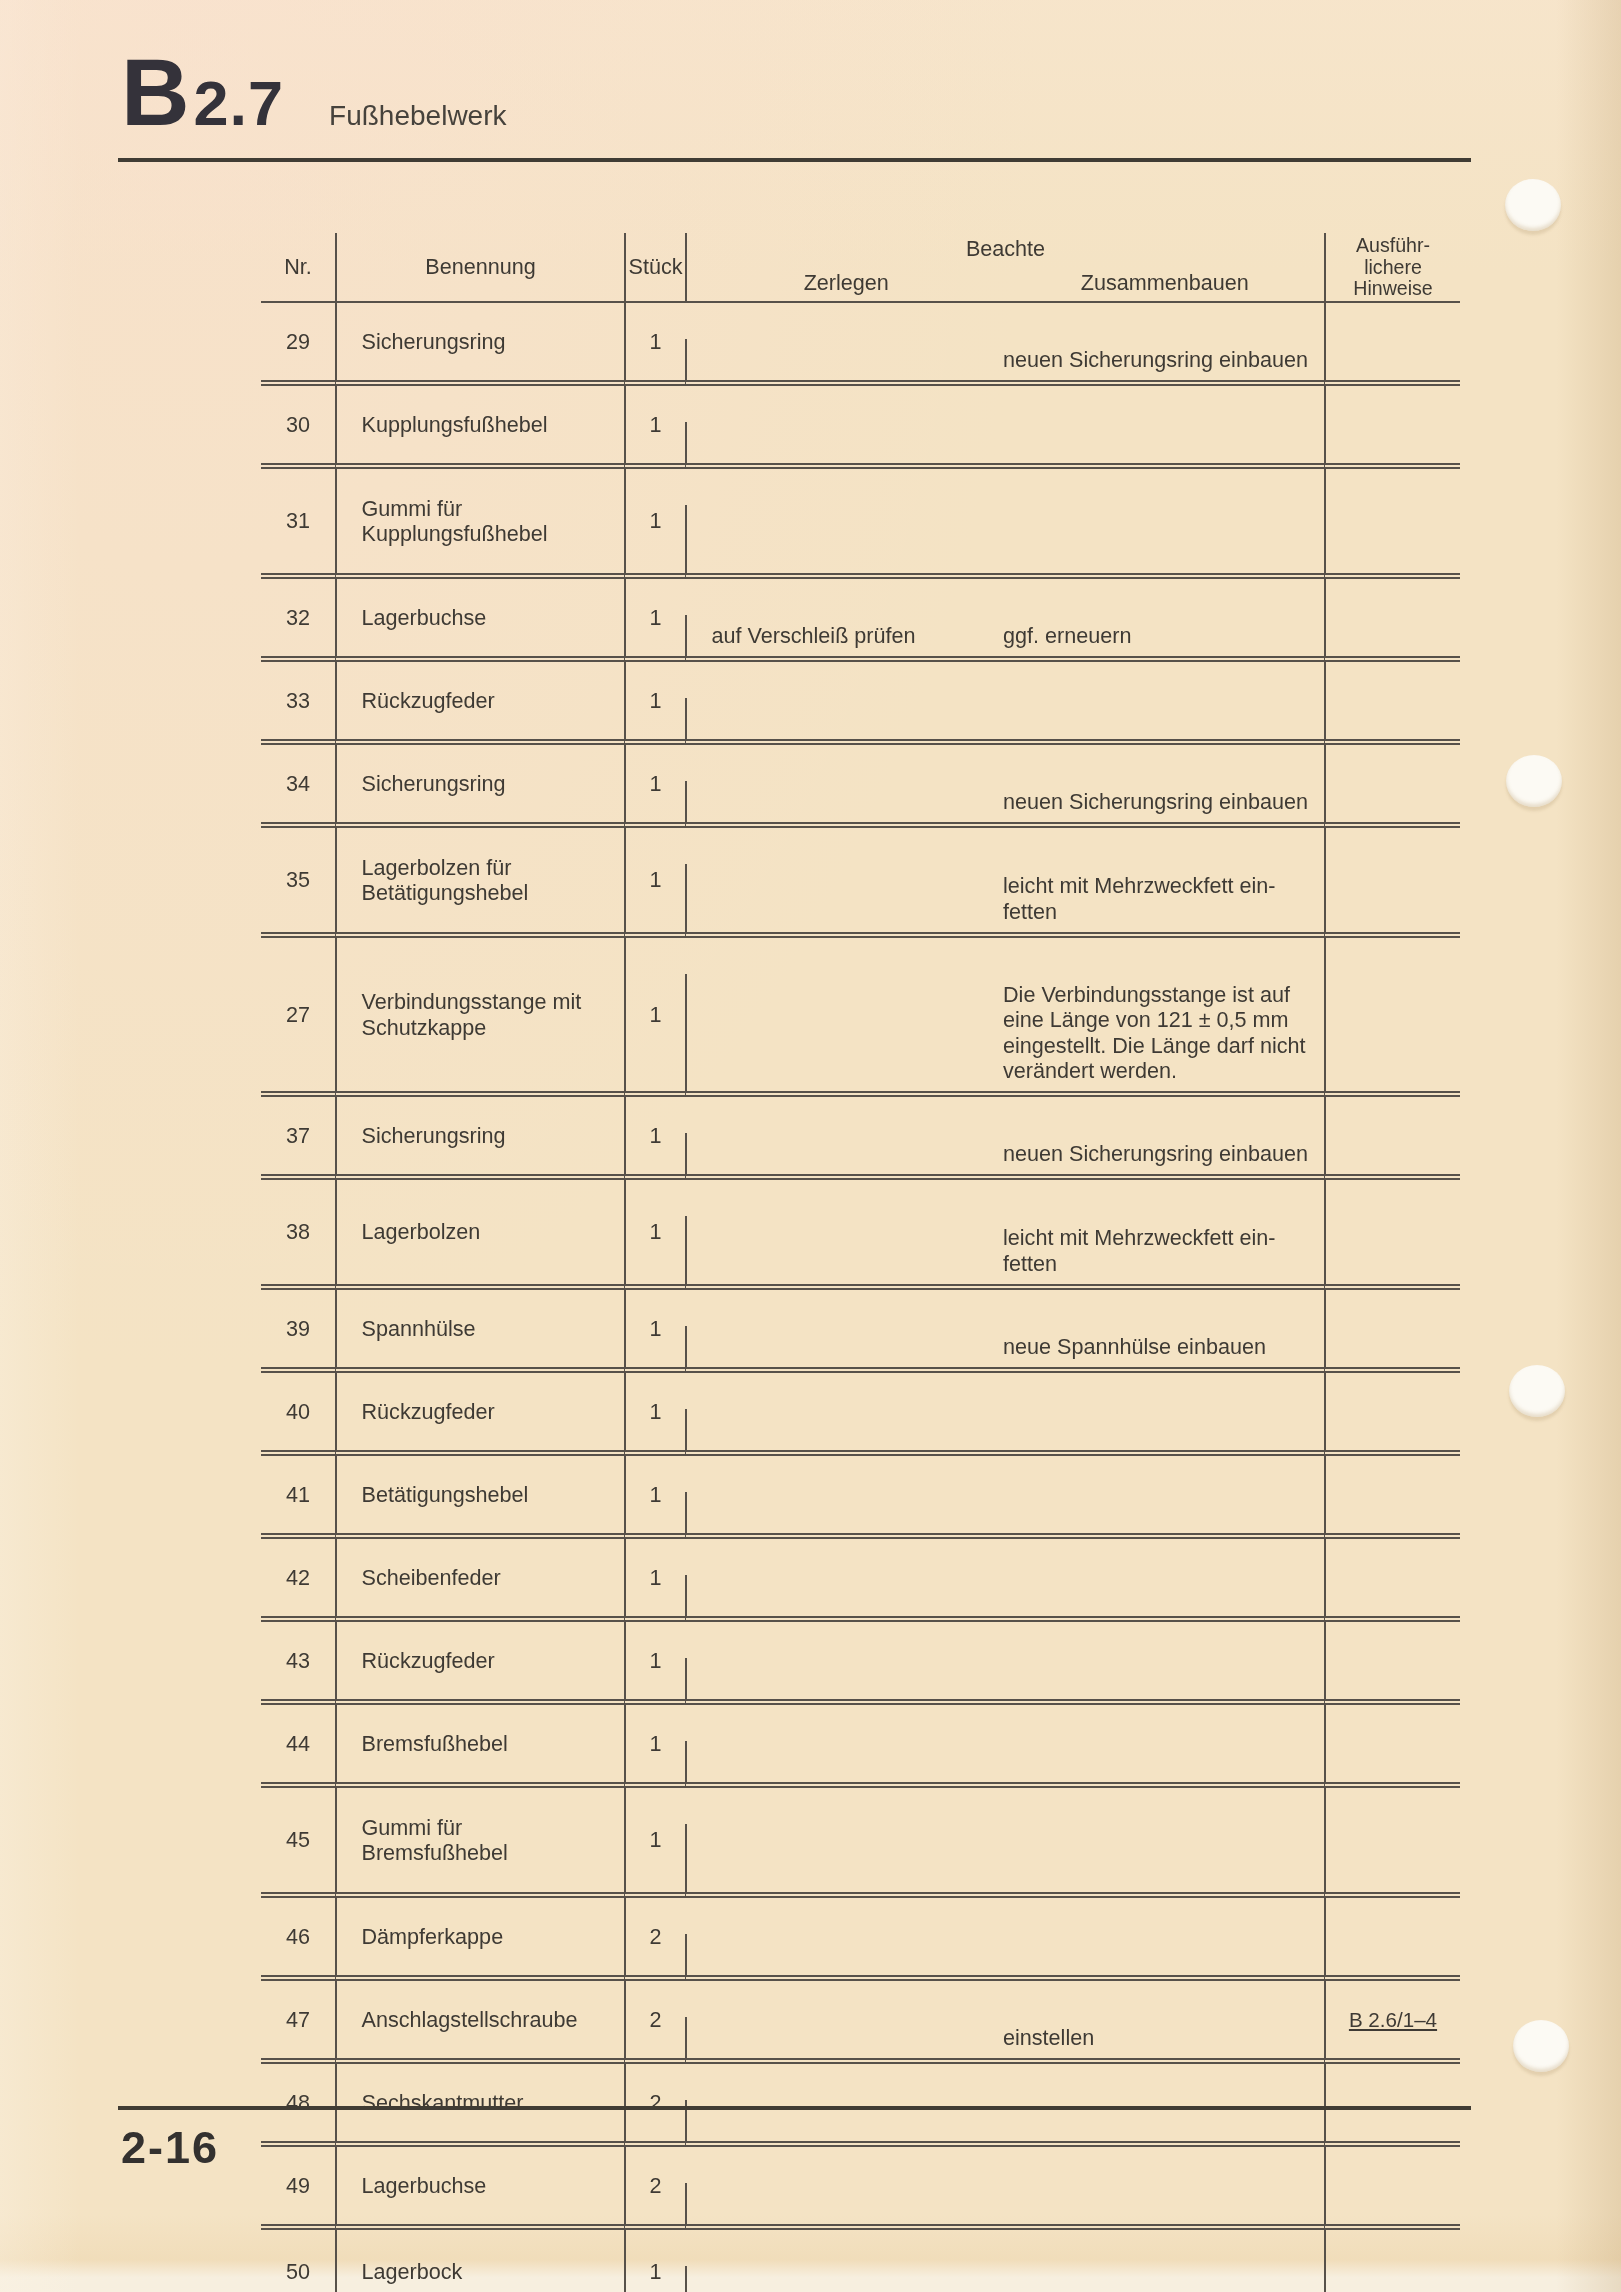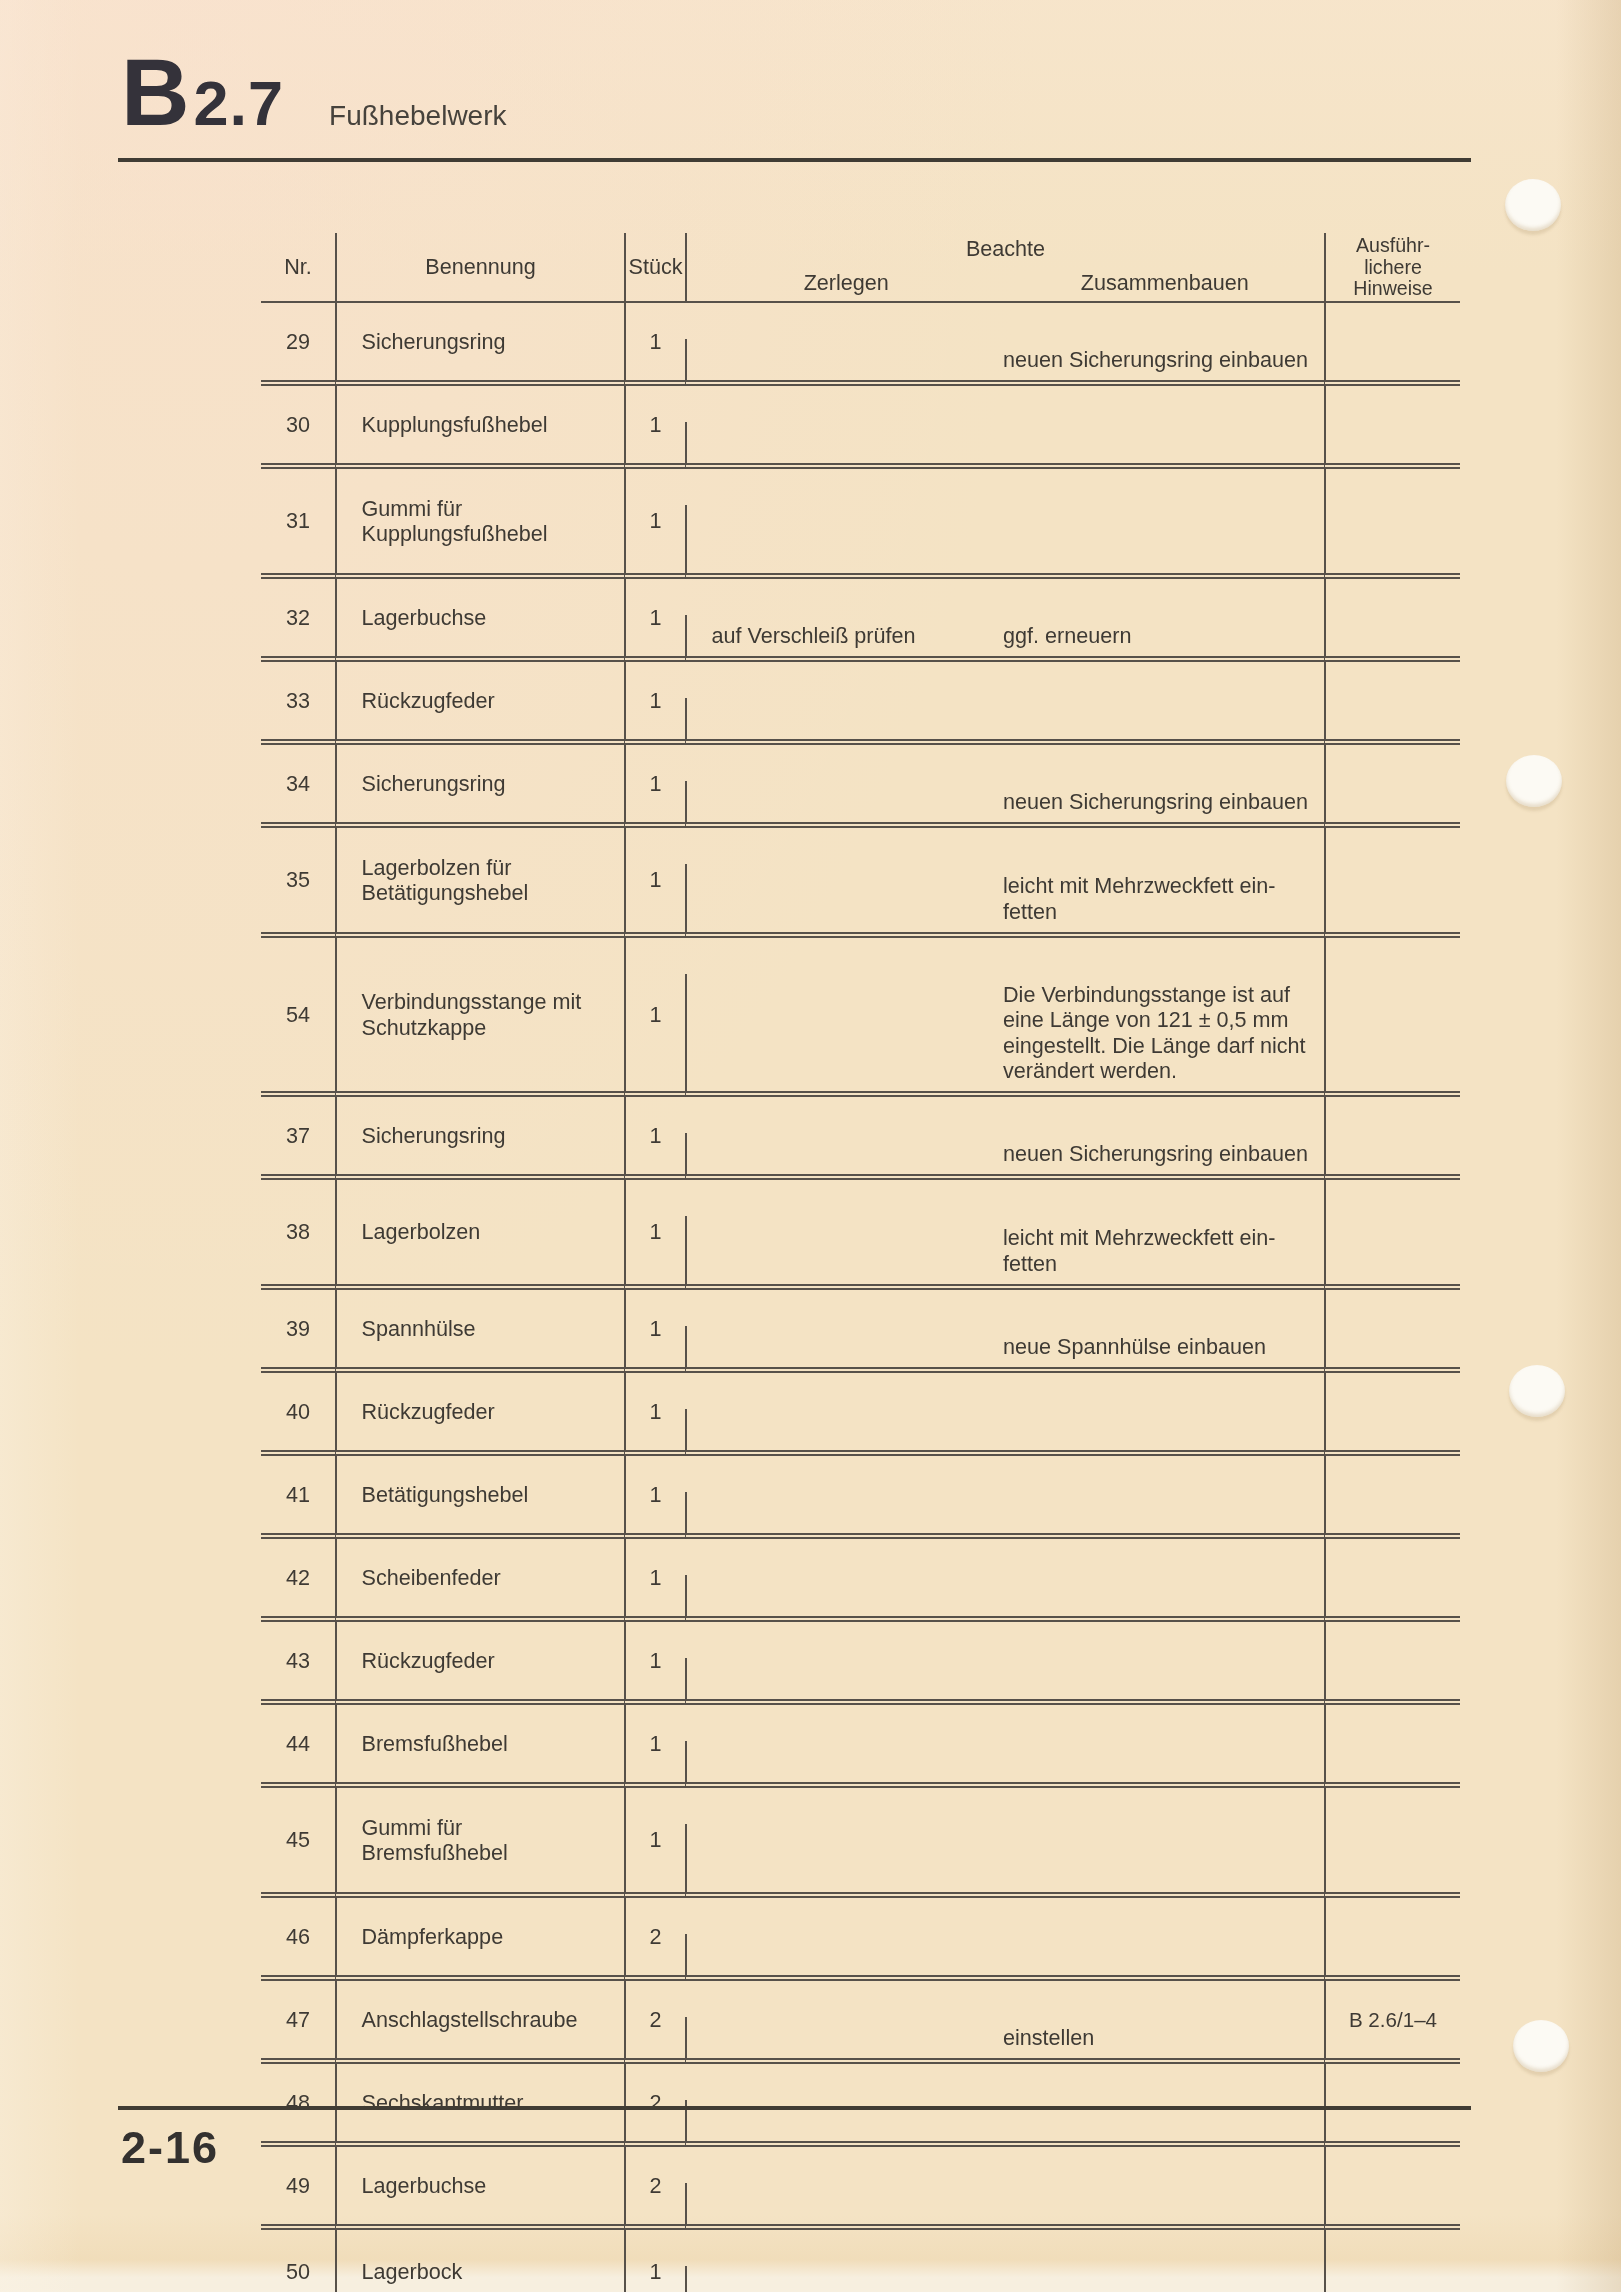--- a/index.html
+++ b/index.html
@@ -69,21 +69,21 @@
   .row-last .c{border-bottom:none;}
   .c-nr,.c-stk{justify-content:center;}
   .c-ben{justify-content:flex-start;padding-left:24.5px;}
   .c-beachte{position:relative;margin-top:36px;}
   .zer-text,.zus-text{
     position:absolute;top:50%;transform:translateY(-50%);
     white-space:pre;
   }
   .zer-text{left:24.5px;}
   .zus-text{left:316px;}
-  .c-hin{justify-content:center;text-align:center;font-size:20.6px;}
+  .c-hin{justify-content:center;text-align:center;font-size:20.6px;text-decoration:underline;}
 
   
   .footer-block{
     position:absolute;left:121px;top:2125px;
     display:flex;align-items:flex-start;
     color:#33312f;
   }
   .page-num{font-size:45px;font-weight:700;letter-spacing:2px;line-height:1;}
   .footer-title{font-size:24.5px;font-weight:700;margin-left:88px;letter-spacing:0.2px;}
 
@@ -117,21 +117,21 @@
         <span>Zerlegen</span>
         <span>Zusammenbauen</span>
       </span>
     </div>
     <div class="hcell vline h-hin">Ausführ-
 lichere
 Hinweise</div>
     <div id="rows-mount" style="display:contents"><div class="trow"><div class="c c-nr" style="min-height: 47px;">29</div><div class="c c-ben vline" style="min-height: 47px;">Sicherungsring</div><div class="c c-stk vline" style="min-height: 47px;">1</div><div class="c c-beachte vline" style="min-height: 47px;"><span class="zer-text"></span><span class="zus-text">neuen Sicherungsring einbauen</span></div><div class="c c-hin vline" style="min-height: 47px;"></div></div><div class="trow"><div class="c c-nr" style="min-height: 47px;">30</div><div class="c c-ben vline" style="min-height: 47px;">Kupplungsfußhebel</div><div class="c c-stk vline" style="min-height: 47px;">1</div><div class="c c-beachte vline" style="min-height: 47px;"><span class="zer-text"></span><span class="zus-text"></span></div><div class="c c-hin vline" style="min-height: 47px;"></div></div><div class="trow"><div class="c c-nr" style="min-height: 74px;">31</div><div class="c c-ben vline" style="min-height: 74px;">Gummi für
 Kupplungsfußhebel</div><div class="c c-stk vline" style="min-height: 74px;">1</div><div class="c c-beachte vline" style="min-height: 74px;"><span class="zer-text"></span><span class="zus-text"></span></div><div class="c c-hin vline" style="min-height: 74px;"></div></div><div class="trow"><div class="c c-nr" style="min-height: 47px;">32</div><div class="c c-ben vline" style="min-height: 47px;">Lagerbuchse</div><div class="c c-stk vline" style="min-height: 47px;">1</div><div class="c c-beachte vline" style="min-height: 47px;"><span class="zer-text">auf Verschleiß prüfen</span><span class="zus-text">ggf. erneuern</span></div><div class="c c-hin vline" style="min-height: 47px;"></div></div><div class="trow"><div class="c c-nr" style="min-height: 47px;">33</div><div class="c c-ben vline" style="min-height: 47px;">Rückzugfeder</div><div class="c c-stk vline" style="min-height: 47px;">1</div><div class="c c-beachte vline" style="min-height: 47px;"><span class="zer-text"></span><span class="zus-text"></span></div><div class="c c-hin vline" style="min-height: 47px;"></div></div><div class="trow"><div class="c c-nr" style="min-height: 47px;">34</div><div class="c c-ben vline" style="min-height: 47px;">Sicherungsring</div><div class="c c-stk vline" style="min-height: 47px;">1</div><div class="c c-beachte vline" style="min-height: 47px;"><span class="zer-text"></span><span class="zus-text">neuen Sicherungsring einbauen</span></div><div class="c c-hin vline" style="min-height: 47px;"></div></div><div class="trow"><div class="c c-nr" style="min-height: 74px;">35</div><div class="c c-ben vline" style="min-height: 74px;">Lagerbolzen für
 Betätigungshebel</div><div class="c c-stk vline" style="min-height: 74px;">1</div><div class="c c-beachte vline" style="min-height: 74px;"><span class="zer-text"></span><span class="zus-text">leicht mit Mehrzweckfett ein-
-fetten</span></div><div class="c c-hin vline" style="min-height: 74px;"></div></div><div class="trow"><div class="c c-nr" style="min-height: 123px;">54</div><div class="c c-ben vline" style="min-height: 123px;">Verbindungsstange mit
+fetten</span></div><div class="c c-hin vline" style="min-height: 74px;"></div></div><div class="trow"><div class="c c-nr" style="min-height: 123px;">27</div><div class="c c-ben vline" style="min-height: 123px;">Verbindungsstange mit
 Schutzkappe</div><div class="c c-stk vline" style="min-height: 123px;">1</div><div class="c c-beachte vline" style="min-height: 123px;"><span class="zer-text"></span><span class="zus-text">Die Verbindungsstange ist auf
 eine Länge von 121 ± 0,5 mm
 eingestellt. Die Länge darf nicht
 verändert werden.</span></div><div class="c c-hin vline" style="min-height: 123px;"></div></div><div class="trow"><div class="c c-nr" style="min-height: 47px;">37</div><div class="c c-ben vline" style="min-height: 47px;">Sicherungsring</div><div class="c c-stk vline" style="min-height: 47px;">1</div><div class="c c-beachte vline" style="min-height: 47px;"><span class="zer-text"></span><span class="zus-text">neuen Sicherungsring einbauen</span></div><div class="c c-hin vline" style="min-height: 47px;"></div></div><div class="trow"><div class="c c-nr" style="min-height: 74px;">38</div><div class="c c-ben vline" style="min-height: 74px;">Lagerbolzen</div><div class="c c-stk vline" style="min-height: 74px;">1</div><div class="c c-beachte vline" style="min-height: 74px;"><span class="zer-text"></span><span class="zus-text">leicht mit Mehrzweckfett ein-
 fetten</span></div><div class="c c-hin vline" style="min-height: 74px;"></div></div><div class="trow"><div class="c c-nr" style="min-height: 47px;">39</div><div class="c c-ben vline" style="min-height: 47px;">Spannhülse</div><div class="c c-stk vline" style="min-height: 47px;">1</div><div class="c c-beachte vline" style="min-height: 47px;"><span class="zer-text"></span><span class="zus-text">neue Spannhülse einbauen</span></div><div class="c c-hin vline" style="min-height: 47px;"></div></div><div class="trow"><div class="c c-nr" style="min-height: 47px;">40</div><div class="c c-ben vline" style="min-height: 47px;">Rückzugfeder</div><div class="c c-stk vline" style="min-height: 47px;">1</div><div class="c c-beachte vline" style="min-height: 47px;"><span class="zer-text"></span><span class="zus-text"></span></div><div class="c c-hin vline" style="min-height: 47px;"></div></div><div class="trow"><div class="c c-nr" style="min-height: 47px;">41</div><div class="c c-ben vline" style="min-height: 47px;">Betätigungshebel</div><div class="c c-stk vline" style="min-height: 47px;">1</div><div class="c c-beachte vline" style="min-height: 47px;"><span class="zer-text"></span><span class="zus-text"></span></div><div class="c c-hin vline" style="min-height: 47px;"></div></div><div class="trow"><div class="c c-nr" style="min-height: 47px;">42</div><div class="c c-ben vline" style="min-height: 47px;">Scheibenfeder</div><div class="c c-stk vline" style="min-height: 47px;">1</div><div class="c c-beachte vline" style="min-height: 47px;"><span class="zer-text"></span><span class="zus-text"></span></div><div class="c c-hin vline" style="min-height: 47px;"></div></div><div class="trow"><div class="c c-nr" style="min-height: 47px;">43</div><div class="c c-ben vline" style="min-height: 47px;">Rückzugfeder</div><div class="c c-stk vline" style="min-height: 47px;">1</div><div class="c c-beachte vline" style="min-height: 47px;"><span class="zer-text"></span><span class="zus-text"></span></div><div class="c c-hin vline" style="min-height: 47px;"></div></div><div class="trow"><div class="c c-nr" style="min-height: 47px;">44</div><div class="c c-ben vline" style="min-height: 47px;">Bremsfußhebel</div><div class="c c-stk vline" style="min-height: 47px;">1</div><div class="c c-beachte vline" style="min-height: 47px;"><span class="zer-text"></span><span class="zus-text"></span></div><div class="c c-hin vline" style="min-height: 47px;"></div></div><div class="trow"><div class="c c-nr" style="min-height: 74px;">45</div><div class="c c-ben vline" style="min-height: 74px;">Gummi für
 Bremsfußhebel</div><div class="c c-stk vline" style="min-height: 74px;">1</div><div class="c c-beachte vline" style="min-height: 74px;"><span class="zer-text"></span><span class="zus-text"></span></div><div class="c c-hin vline" style="min-height: 74px;"></div></div><div class="trow"><div class="c c-nr" style="min-height: 47px;">46</div><div class="c c-ben vline" style="min-height: 47px;">Dämpferkappe</div><div class="c c-stk vline" style="min-height: 47px;">2</div><div class="c c-beachte vline" style="min-height: 47px;"><span class="zer-text"></span><span class="zus-text"></span></div><div class="c c-hin vline" style="min-height: 47px;"></div></div><div class="trow"><div class="c c-nr" style="min-height: 47px;">47</div><div class="c c-ben vline" style="min-height: 47px;">Anschlagstellschraube</div><div class="c c-stk vline" style="min-height: 47px;">2</div><div class="c c-beachte vline" style="min-height: 47px;"><span class="zer-text"></span><span class="zus-text">einstellen</span></div><div class="c c-hin vline" style="min-height: 47px;">B 2.6/1–4</div></div><div class="trow"><div class="c c-nr" style="min-height: 47px;">48</div><div class="c c-ben vline" style="min-height: 47px;">Sechskantmutter</div><div class="c c-stk vline" style="min-height: 47px;">2</div><div class="c c-beachte vline" style="min-height: 47px;"><span class="zer-text"></span><span class="zus-text"></span></div><div class="c c-hin vline" style="min-height: 47px;"></div></div><div class="trow"><div class="c c-nr" style="min-height: 47px;">49</div><div class="c c-ben vline" style="min-height: 47px;">Lagerbuchse</div><div class="c c-stk vline" style="min-height: 47px;">2</div><div class="c c-beachte vline" style="min-height: 47px;"><span class="zer-text"></span><span class="zus-text"></span></div><div class="c c-hin vline" style="min-height: 47px;"></div></div><div class="trow row-last"><div class="c c-nr" style="min-height: 47px;">50</div><div class="c c-ben vline" style="min-height: 47px;">Lagerbock</div><div class="c c-stk vline" style="min-height: 47px;">1</div><div class="c c-beachte vline" style="min-height: 47px;"><span class="zer-text"></span><span class="zus-text"></span></div><div class="c c-hin vline" style="min-height: 47px;"></div></div></div>
   </section>
 
   <div class="rule rule-bottom"></div>
 

